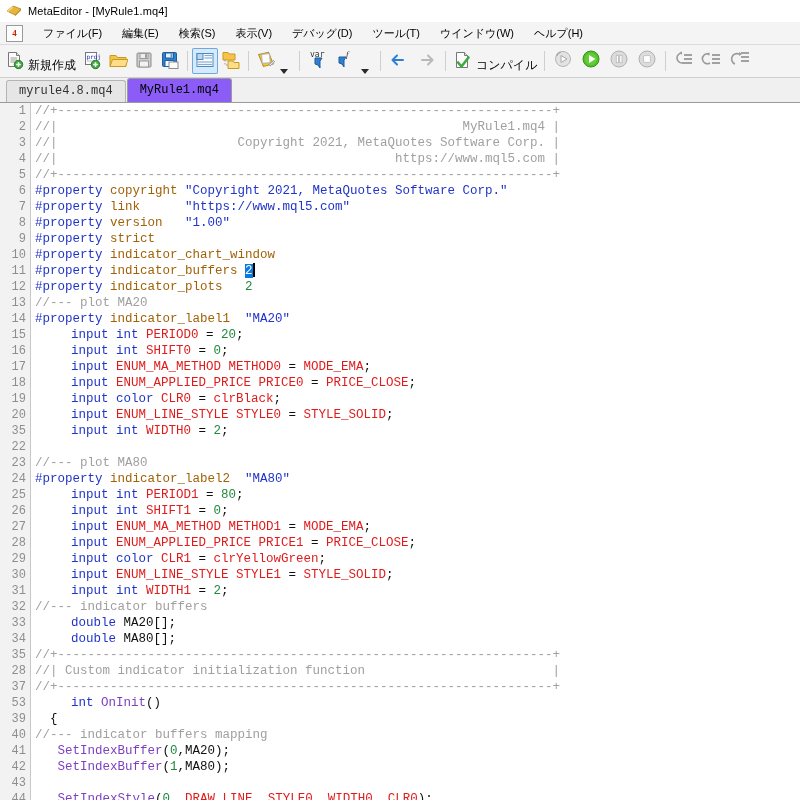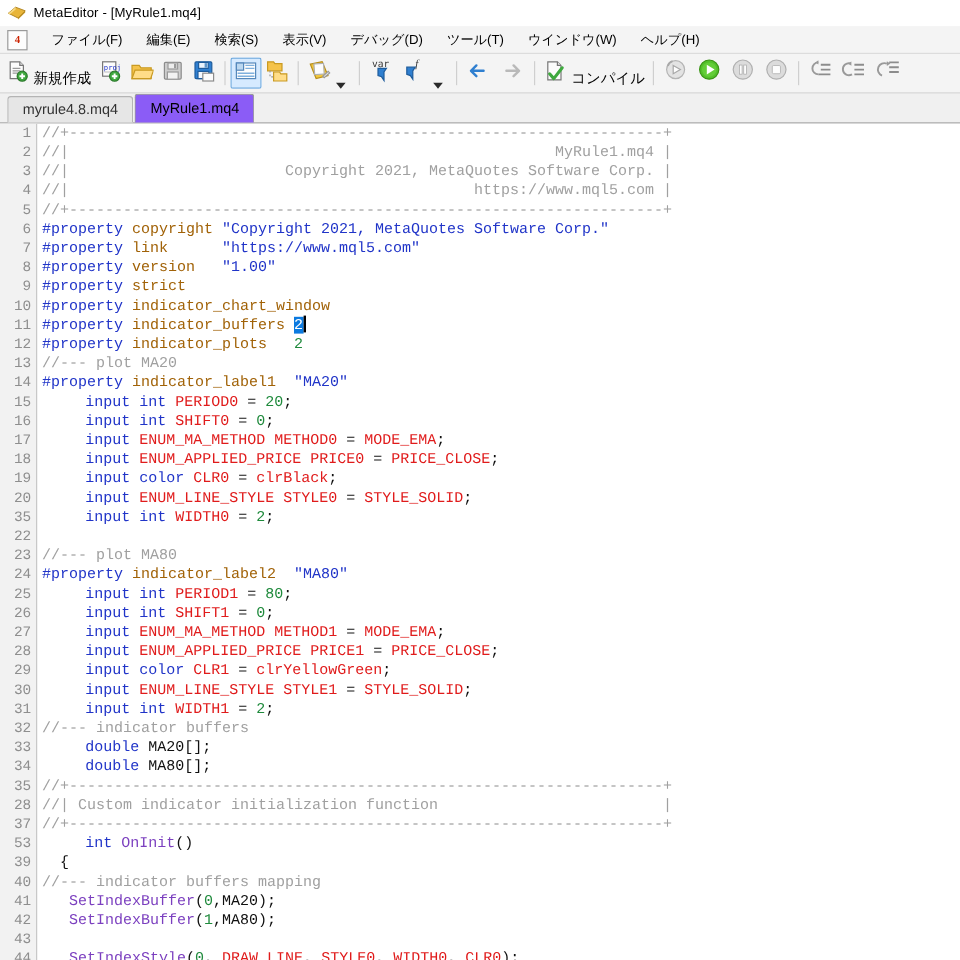--- a/index.html
+++ b/index.html
@@ -47,21 +47,21 @@
          border-top:5px solid #2a2a2a;margin:0 4px;}
 
   
   .tabbar{
     height:24px;flex:0 0 24px;display:flex;align-items:flex-end;
     background:#f0f0f0;padding-left:6px;border-bottom:1px solid #9b9b9b;
   }
   .tab{
     height:21px;line-height:21px;padding:0 12px;font-size:12px;color:#333;
     background:#e6e6e6;border:1px solid #b4b4b4;border-bottom:none;
-    border-radius:3px 3px 0 0;margin-right:1px;cursor:default;white-space:nowrap;
+    border-radius:3px 3px 0 0;margin-right:1px;cursor:default;white-space:nowrap;font-family:Liberation Mono, monospace;
   }
   .tab.active{
     background:#8b5cf6;color:#000;height:23px;line-height:23px;
     border-color:#9b9b9b;position:relative;z-index:3;
   }
 
   
   .editor{
     flex:1 1 auto;position:relative;background:#ffffff;overflow:hidden;display:flex;
   }

